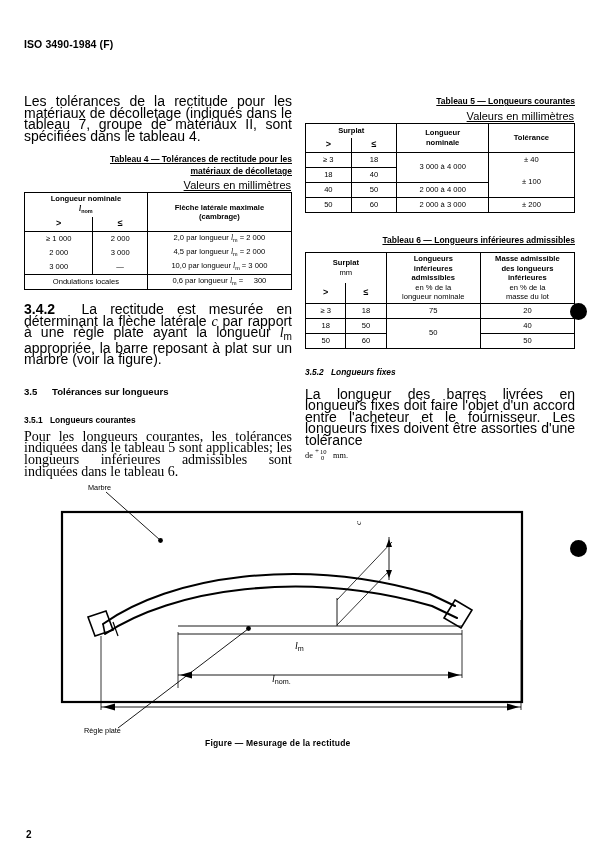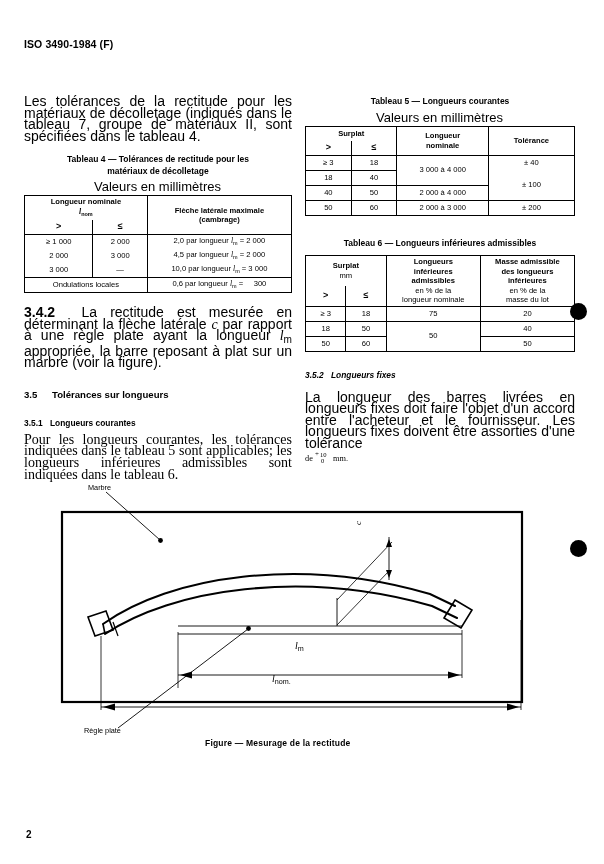--- a/index.html
+++ b/index.html
@@ -65,29 +65,31 @@
   }
   .sec-head .n { display: inline-block; min-width: 28px; }
   .para-num {
     font-weight: bold;
   }
 
   
   .tbl-title {
     font-size: 8.5px;
     font-weight: bold;
-    text-align: center;
+    text-align: right;
     line-height: 11.5px;
     margin: 0 0 2px 0;
+    text-decoration: underline;
   }
   .tbl-units {
-    font-size: 13px;
-    text-align: center;
+    font-size: 11px;
+    text-align: right;
     margin: 0 0 1px 0;
     padding-right: 1px;
+    text-decoration: underline;
   }
   table.iso {
     border-collapse: collapse;
     width: 100%;
     font-size: 7.6px;
   }
   table.iso td, table.iso th {
     border: 0.8px solid #000;
     padding: 1px 2px;
     text-align: center;

